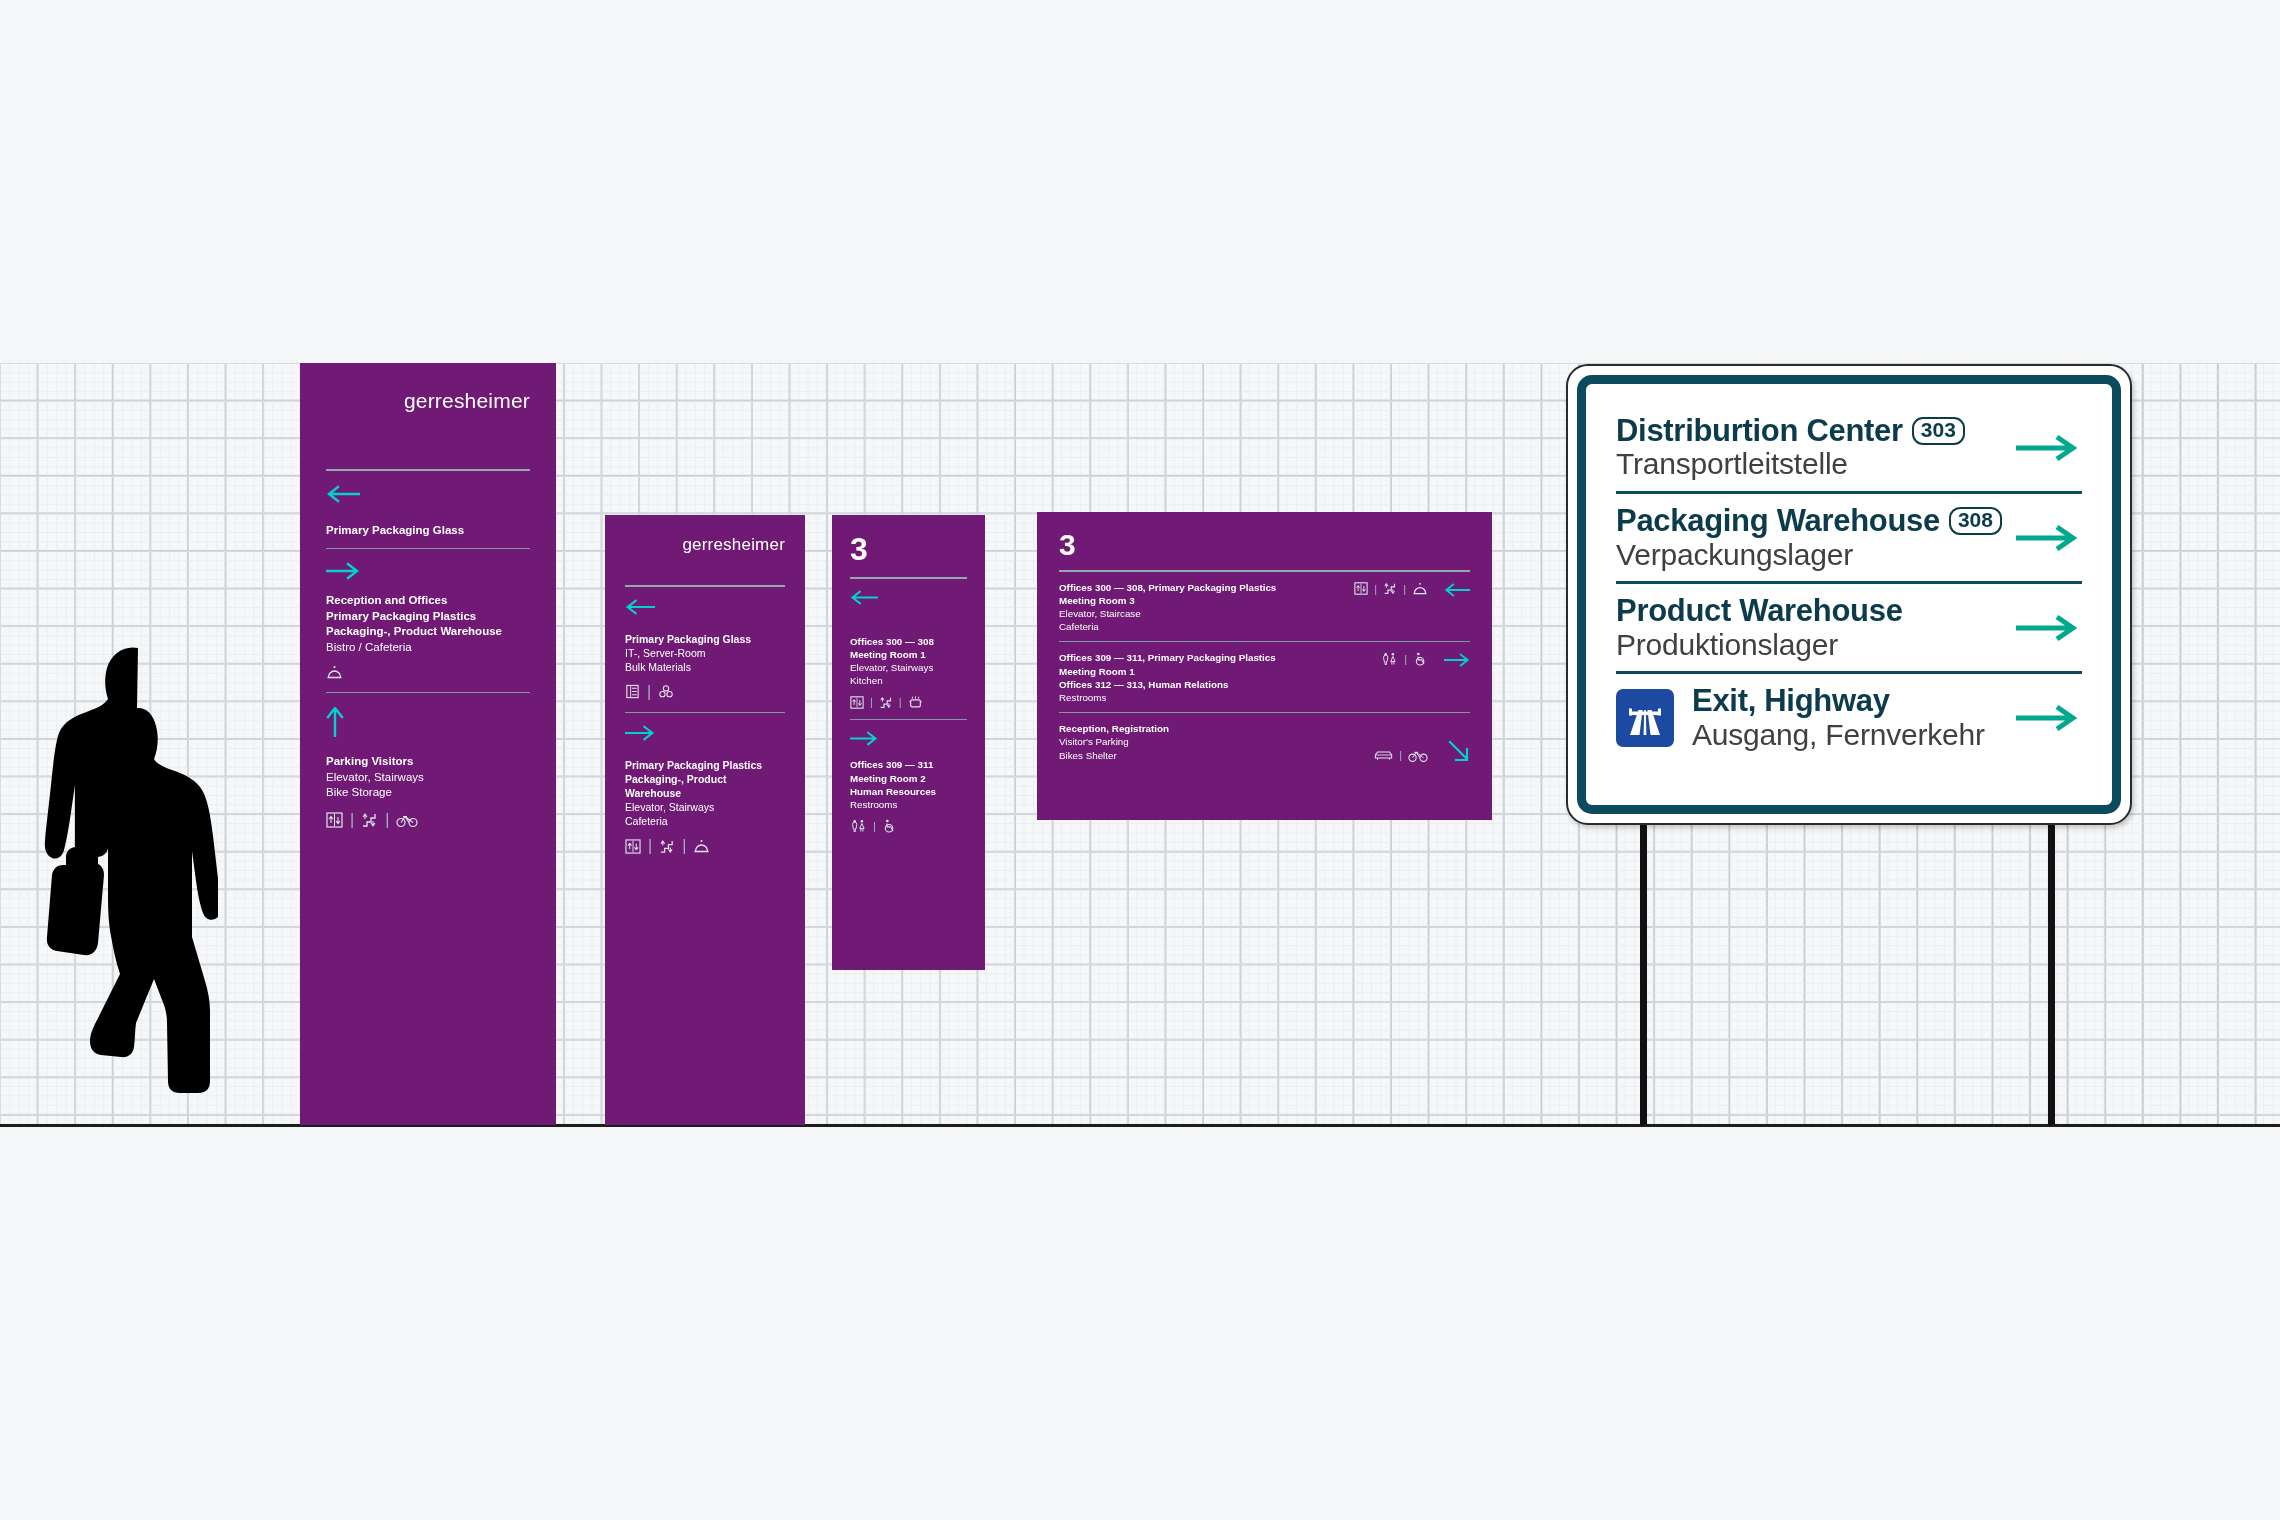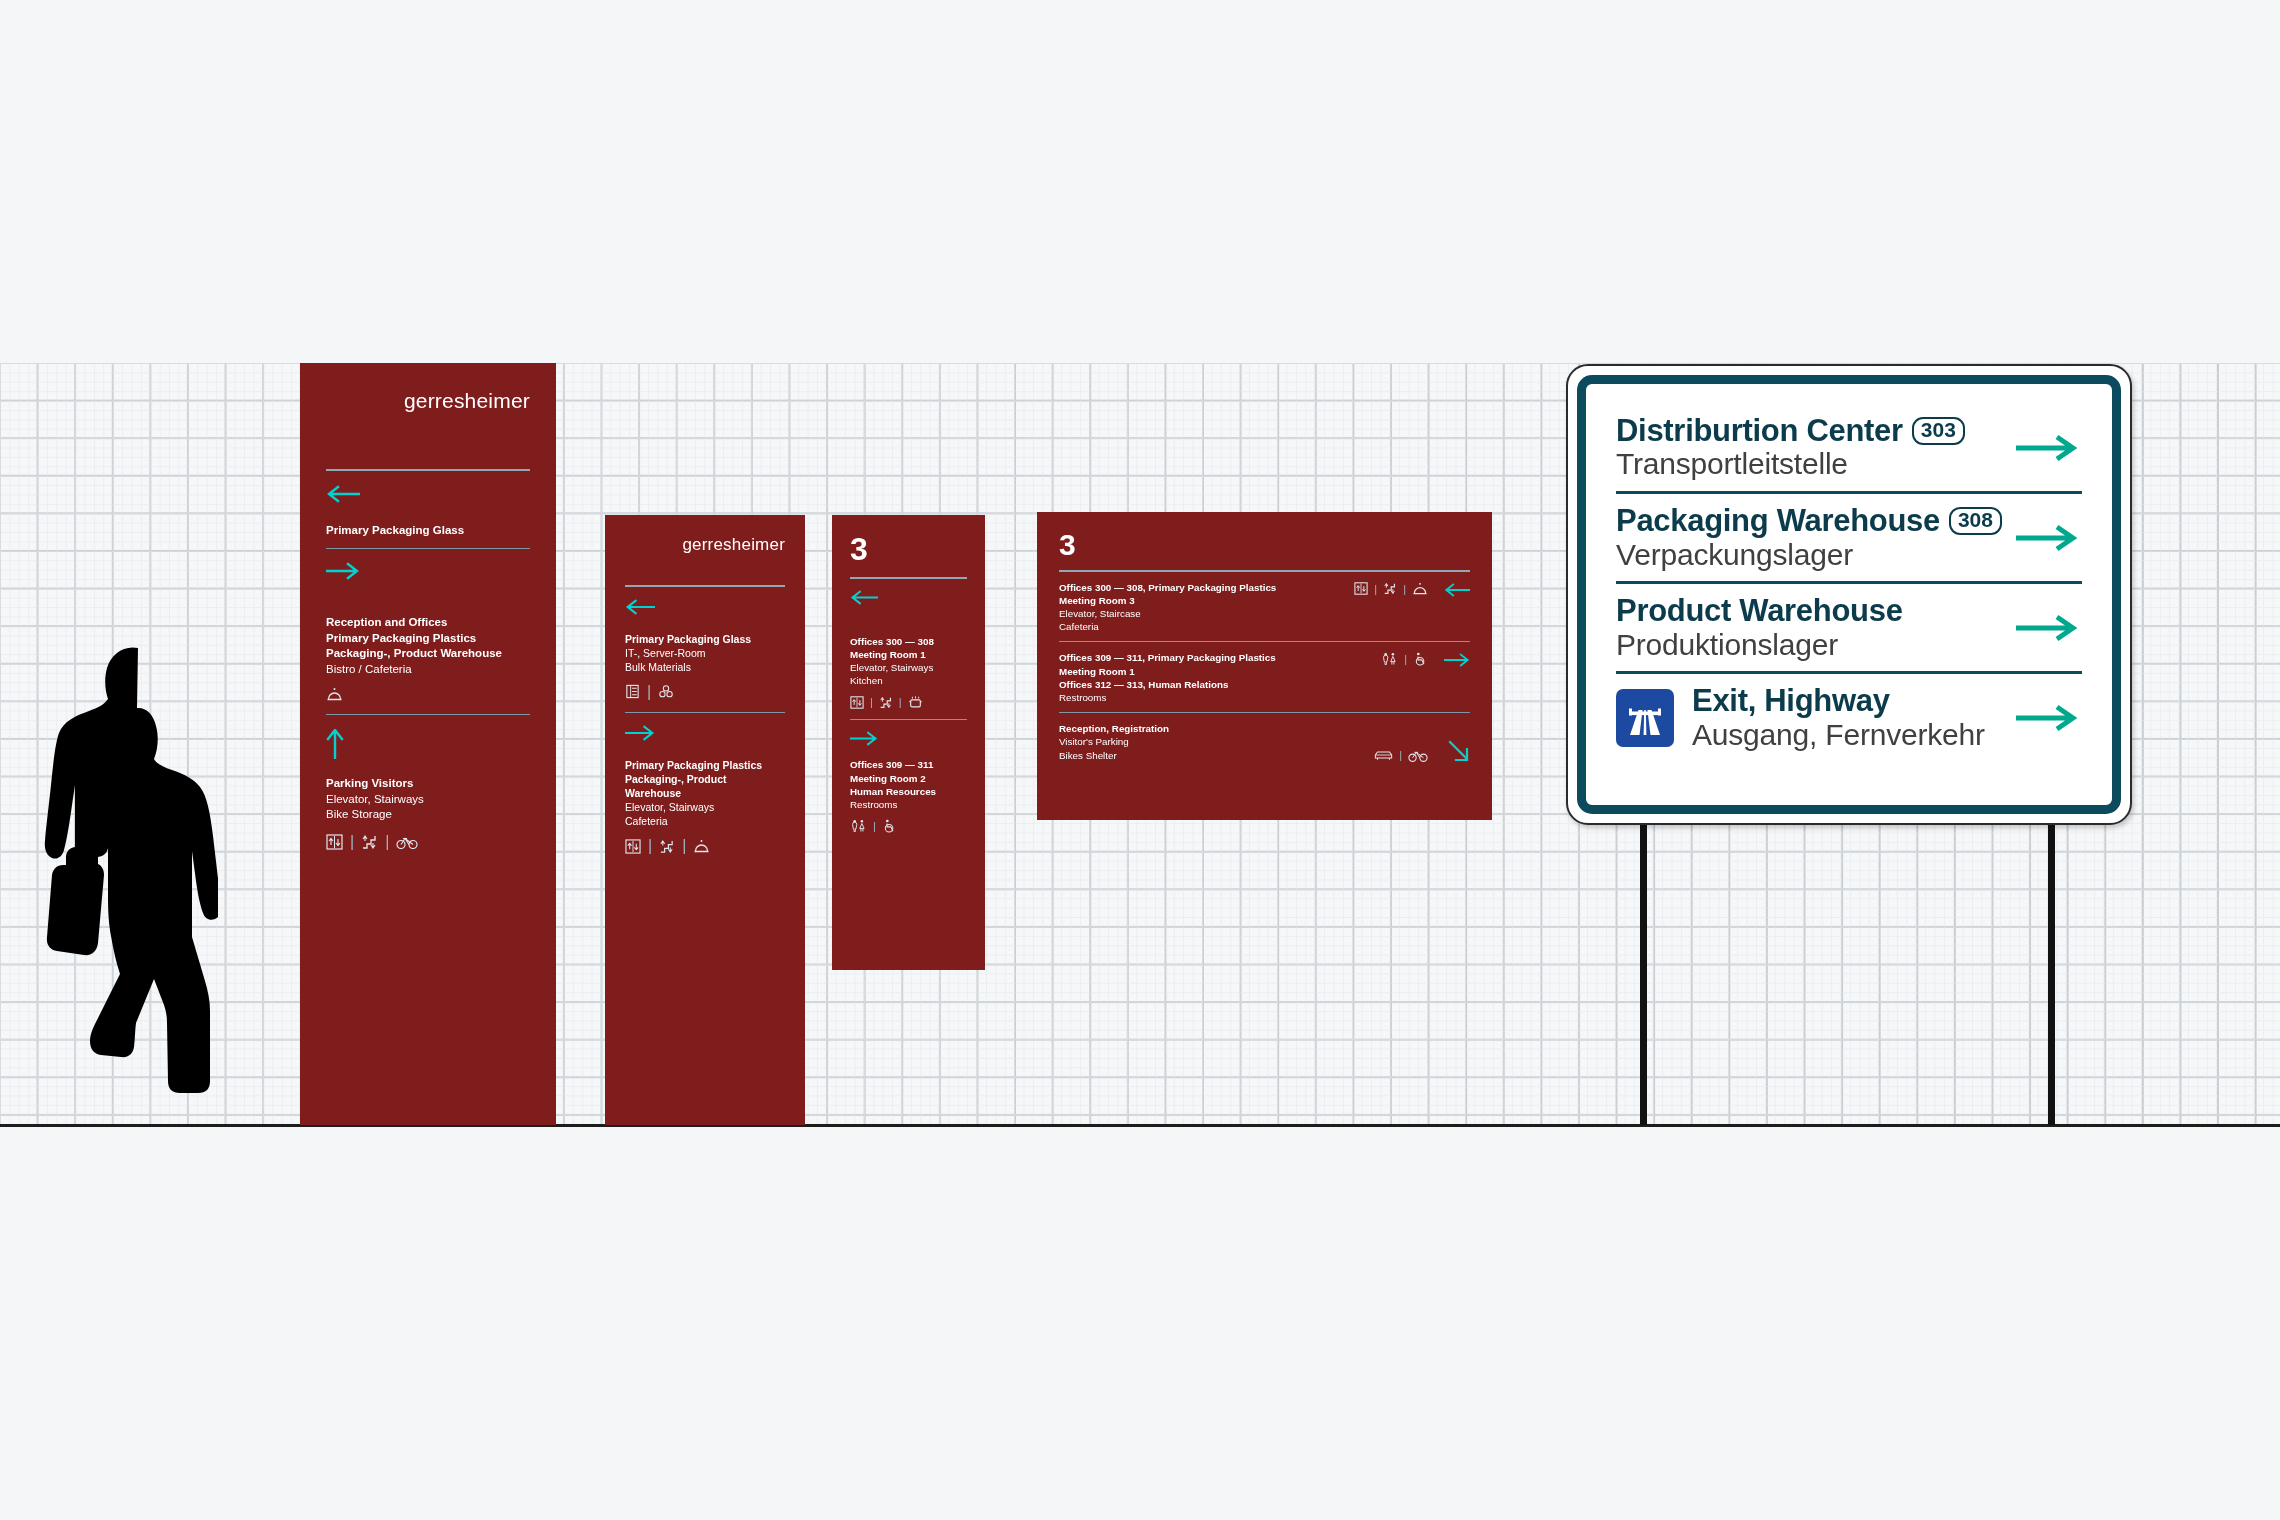--- a/index.html
+++ b/index.html
@@ -30,21 +30,21 @@
       linear-gradient(to bottom, #e3e7ea 1px, transparent 1px);
     background-size:9.4px 9.4px;
     opacity:.55;
     pointer-events:none;
   }
   .ground{
     position:absolute;left:0;top:1124px;width:2280px;height:3px;background:#1d1d1b;
   }
 
   
-  .pylon{position:absolute;background:#7f1d1d;box-sizing:border-box;color:#fff;}
+  .pylon{position:absolute;background:#701a75;box-sizing:border-box;color:#fff;}
   .pylon .logo{
     font-size:21px;letter-spacing:.2px;font-weight:400;color:#ffffff;
     text-align:right;
   }
   .rule{height:1.5px;background:#8fa8b3;width:100%;}
   .rule.thin{background:#7e99a5;height:1.4px;}
   .lines{line-height:1.34;}
   .lines .b{font-weight:700;}
   .lines .n{font-weight:400;}
   .icons{display:flex;align-items:center;gap:7px;color:#e9eef0;}
@@ -123,21 +123,21 @@
         <div class="b">Primary Packaging Glass</div>
       </div>
     </div>
 
     <div class="rule thin" style="margin-top:10px"></div>
 
     <div style="margin-top:13px">
       <svg width="34" height="18" viewBox="0 0 34 18">
         <path d="M1 9 H30 M22 2 L31 9 L22 16" fill="none" stroke="#00d2d2" stroke-width="2.4" stroke-linecap="square"></path>
       </svg>
-      <div class="lines" style="font-size:11.5px;margin-top:31px">
+      <div class="lines" style="font-size:11.5px;margin-top:9px">
         <div class="b">Reception and Offices</div>
         <div class="b">Primary Packaging Plastics</div>
         <div class="b">Packaging-, Product Warehouse</div>
         <div class="n">Bistro / Cafeteria</div>
       </div>
       <div class="icons" style="margin-top:10px">
         <svg width="17" height="15" viewBox="0 0 17 15">
           <path d="M1.5 12.5 H15.5 M2.5 12 a6 6 0 0 1 12 0" fill="none" stroke="#dfe8ec" stroke-width="1.3"></path>
           <circle cx="8.5" cy="2" r="1" fill="#dfe8ec"></circle>
         </svg>

